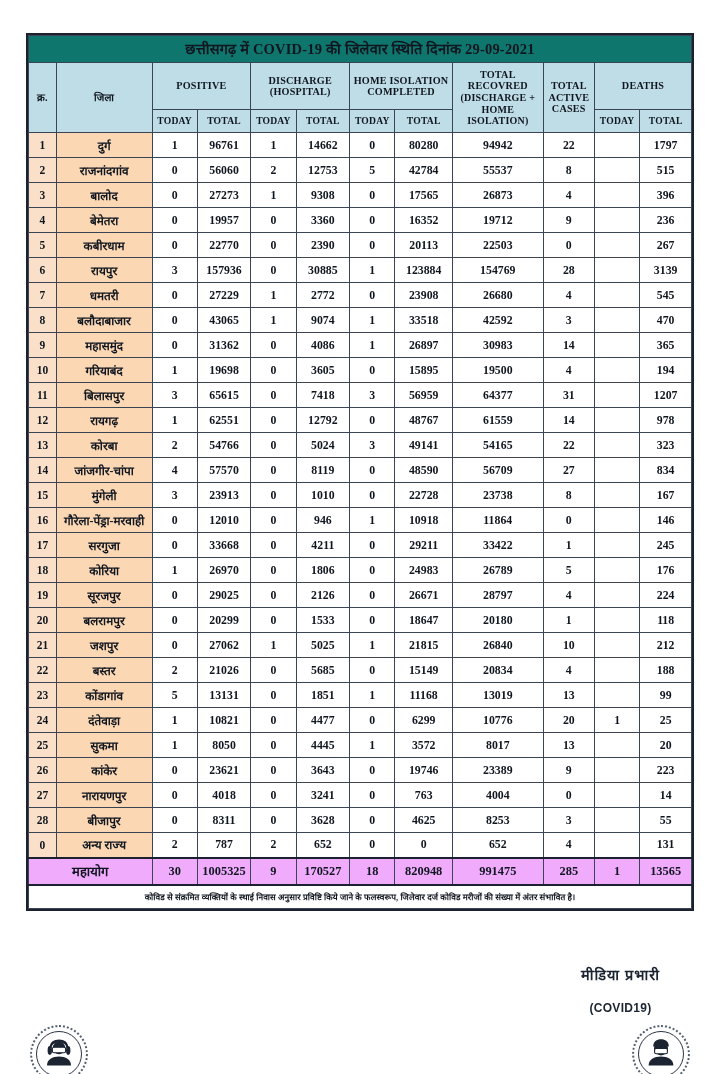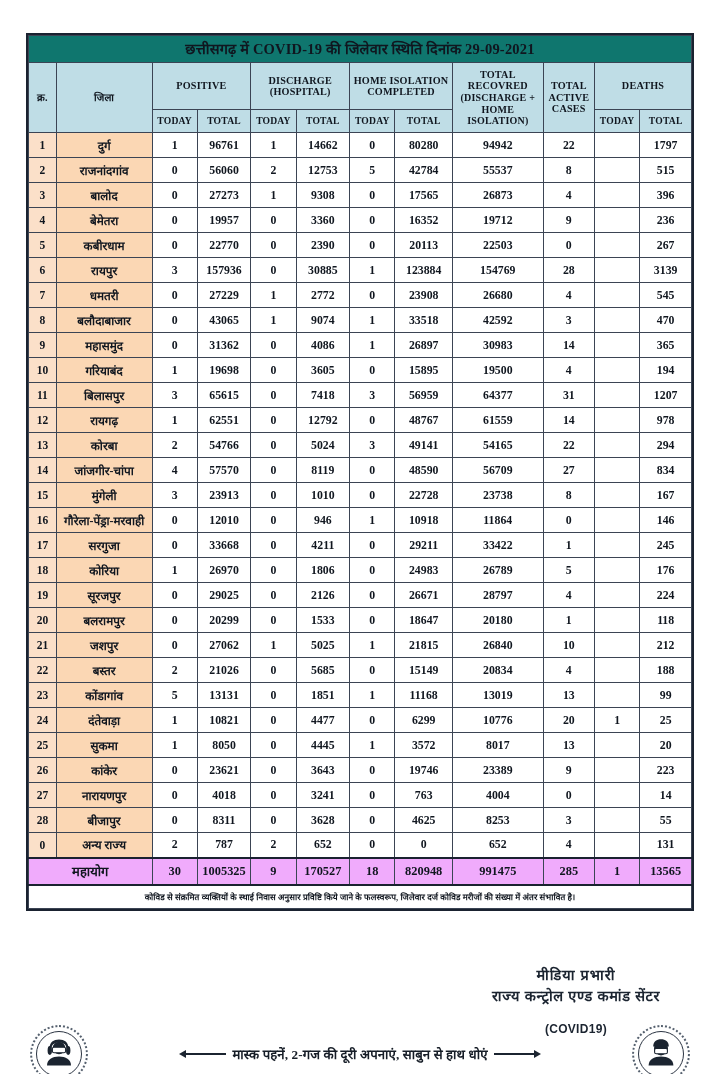--- a/index.html
+++ b/index.html
@@ -402,21 +402,21 @@
             <td class="dist">कोरबा</td>
             <td class="num">2</td>
             <td class="num">54766</td>
             <td class="num">0</td>
             <td class="num">5024</td>
             <td class="num">3</td>
             <td class="num">49141</td>
             <td class="num">54165</td>
             <td class="num">22</td>
             <td class="blank"></td>
-            <td class="num">294</td>
+            <td class="num">323</td>
           </tr>
           <tr>
             <td class="sn">14</td>
             <td class="dist">जांजगीर-चांपा</td>
             <td class="num">4</td>
             <td class="num">57570</td>
             <td class="num">0</td>
             <td class="num">8119</td>
             <td class="num">0</td>
             <td class="num">48590</td>
@@ -655,49 +655,37 @@
           <td colspan="12">कोविड से संक्रमित व्यक्तियों के स्थाई निवास अनुसार प्रविष्टि किये जाने के फलस्वरूप, जिलेवार दर्ज कोविड मरीजों की संख्या में अंतर संभावित है।</td>
         </tr>
       </tfoot>
     </table>
   </div>
 
   <div class="footer">
 
     <div class="media-block">
       <div class="media-1">मीडिया प्रभारी</div>
-      <div class="media-2">राज्य कन्ट्रोल एण्ड कमांड सेंटर</div>
       <div class="media-3">(COVID19)</div>
     </div>
 
     <div class="slogan-row">
       <div class="avatar">
         <div class="avatar-inner">
           <svg width="34" height="34" viewBox="0 0 34 34" aria-hidden="true">
             <circle cx="17" cy="11" r="6.2" fill="#1b2430"></circle>
             <path d="M7.6 11 C7.6 5.4 11.6 2.6 17 2.6 C22.4 2.6 26.4 5.4 26.4 11 L24.4 11 C24.4 7.6 21.4 5.4 17 5.4 C12.6 5.4 9.6 7.6 9.6 11 Z" fill="#1b2430"></path>
             <ellipse cx="7.8" cy="13.5" rx="2.2" ry="4.4" fill="#1b2430"></ellipse>
             <ellipse cx="26.2" cy="13.5" rx="2.2" ry="4.4" fill="#1b2430"></ellipse>
             <rect x="10.4" y="10.2" width="13.2" height="5.6" rx="1.6" fill="#ffffff" stroke="#1b2430" stroke-width="1.1"></rect>
             <path d="M5 28.5 C5 22.6 10.4 19.6 17 19.6 C23.6 19.6 29 22.6 29 28.5 Z" fill="#1b2430"></path>
           </svg>
         </div>
       </div>
 
-      <div class="slogan-mid">
-        <span class="arrow-l">
-          <span class="tri-l"></span>
-            <span class="line"></span>
-        </span>
-        <span class="slogan-text">मास्क पहनें, 2-गज की दूरी अपनाएं, साबुन से हाथ धोएं</span>
-        <span class="arrow-r">
-          <span class="line"></span>
-            <span class="tri-r"></span>
-        </span>
-      </div>
 
       <div class="avatar">
         <div class="avatar-inner">
           <svg width="34" height="34" viewBox="0 0 34 34" aria-hidden="true">
             <circle cx="17" cy="11.4" r="7" fill="#1b2430"></circle>
             <path d="M9.2 9.4 C9.2 4.6 12.6 2.2 17 2.2 C21.4 2.2 24.8 4.6 24.8 9.4 Z" fill="#1b2430"></path>
             <rect x="10.6" y="11.4" width="12.8" height="5.4" rx="1.6" fill="#ffffff" stroke="#1b2430" stroke-width="1.1"></rect>
             <path d="M4.6 28.6 C4.6 22.6 10.2 19.6 17 19.6 C23.8 19.6 29.4 22.6 29.4 28.6 Z" fill="#1b2430"></path>
           </svg>
         </div>

